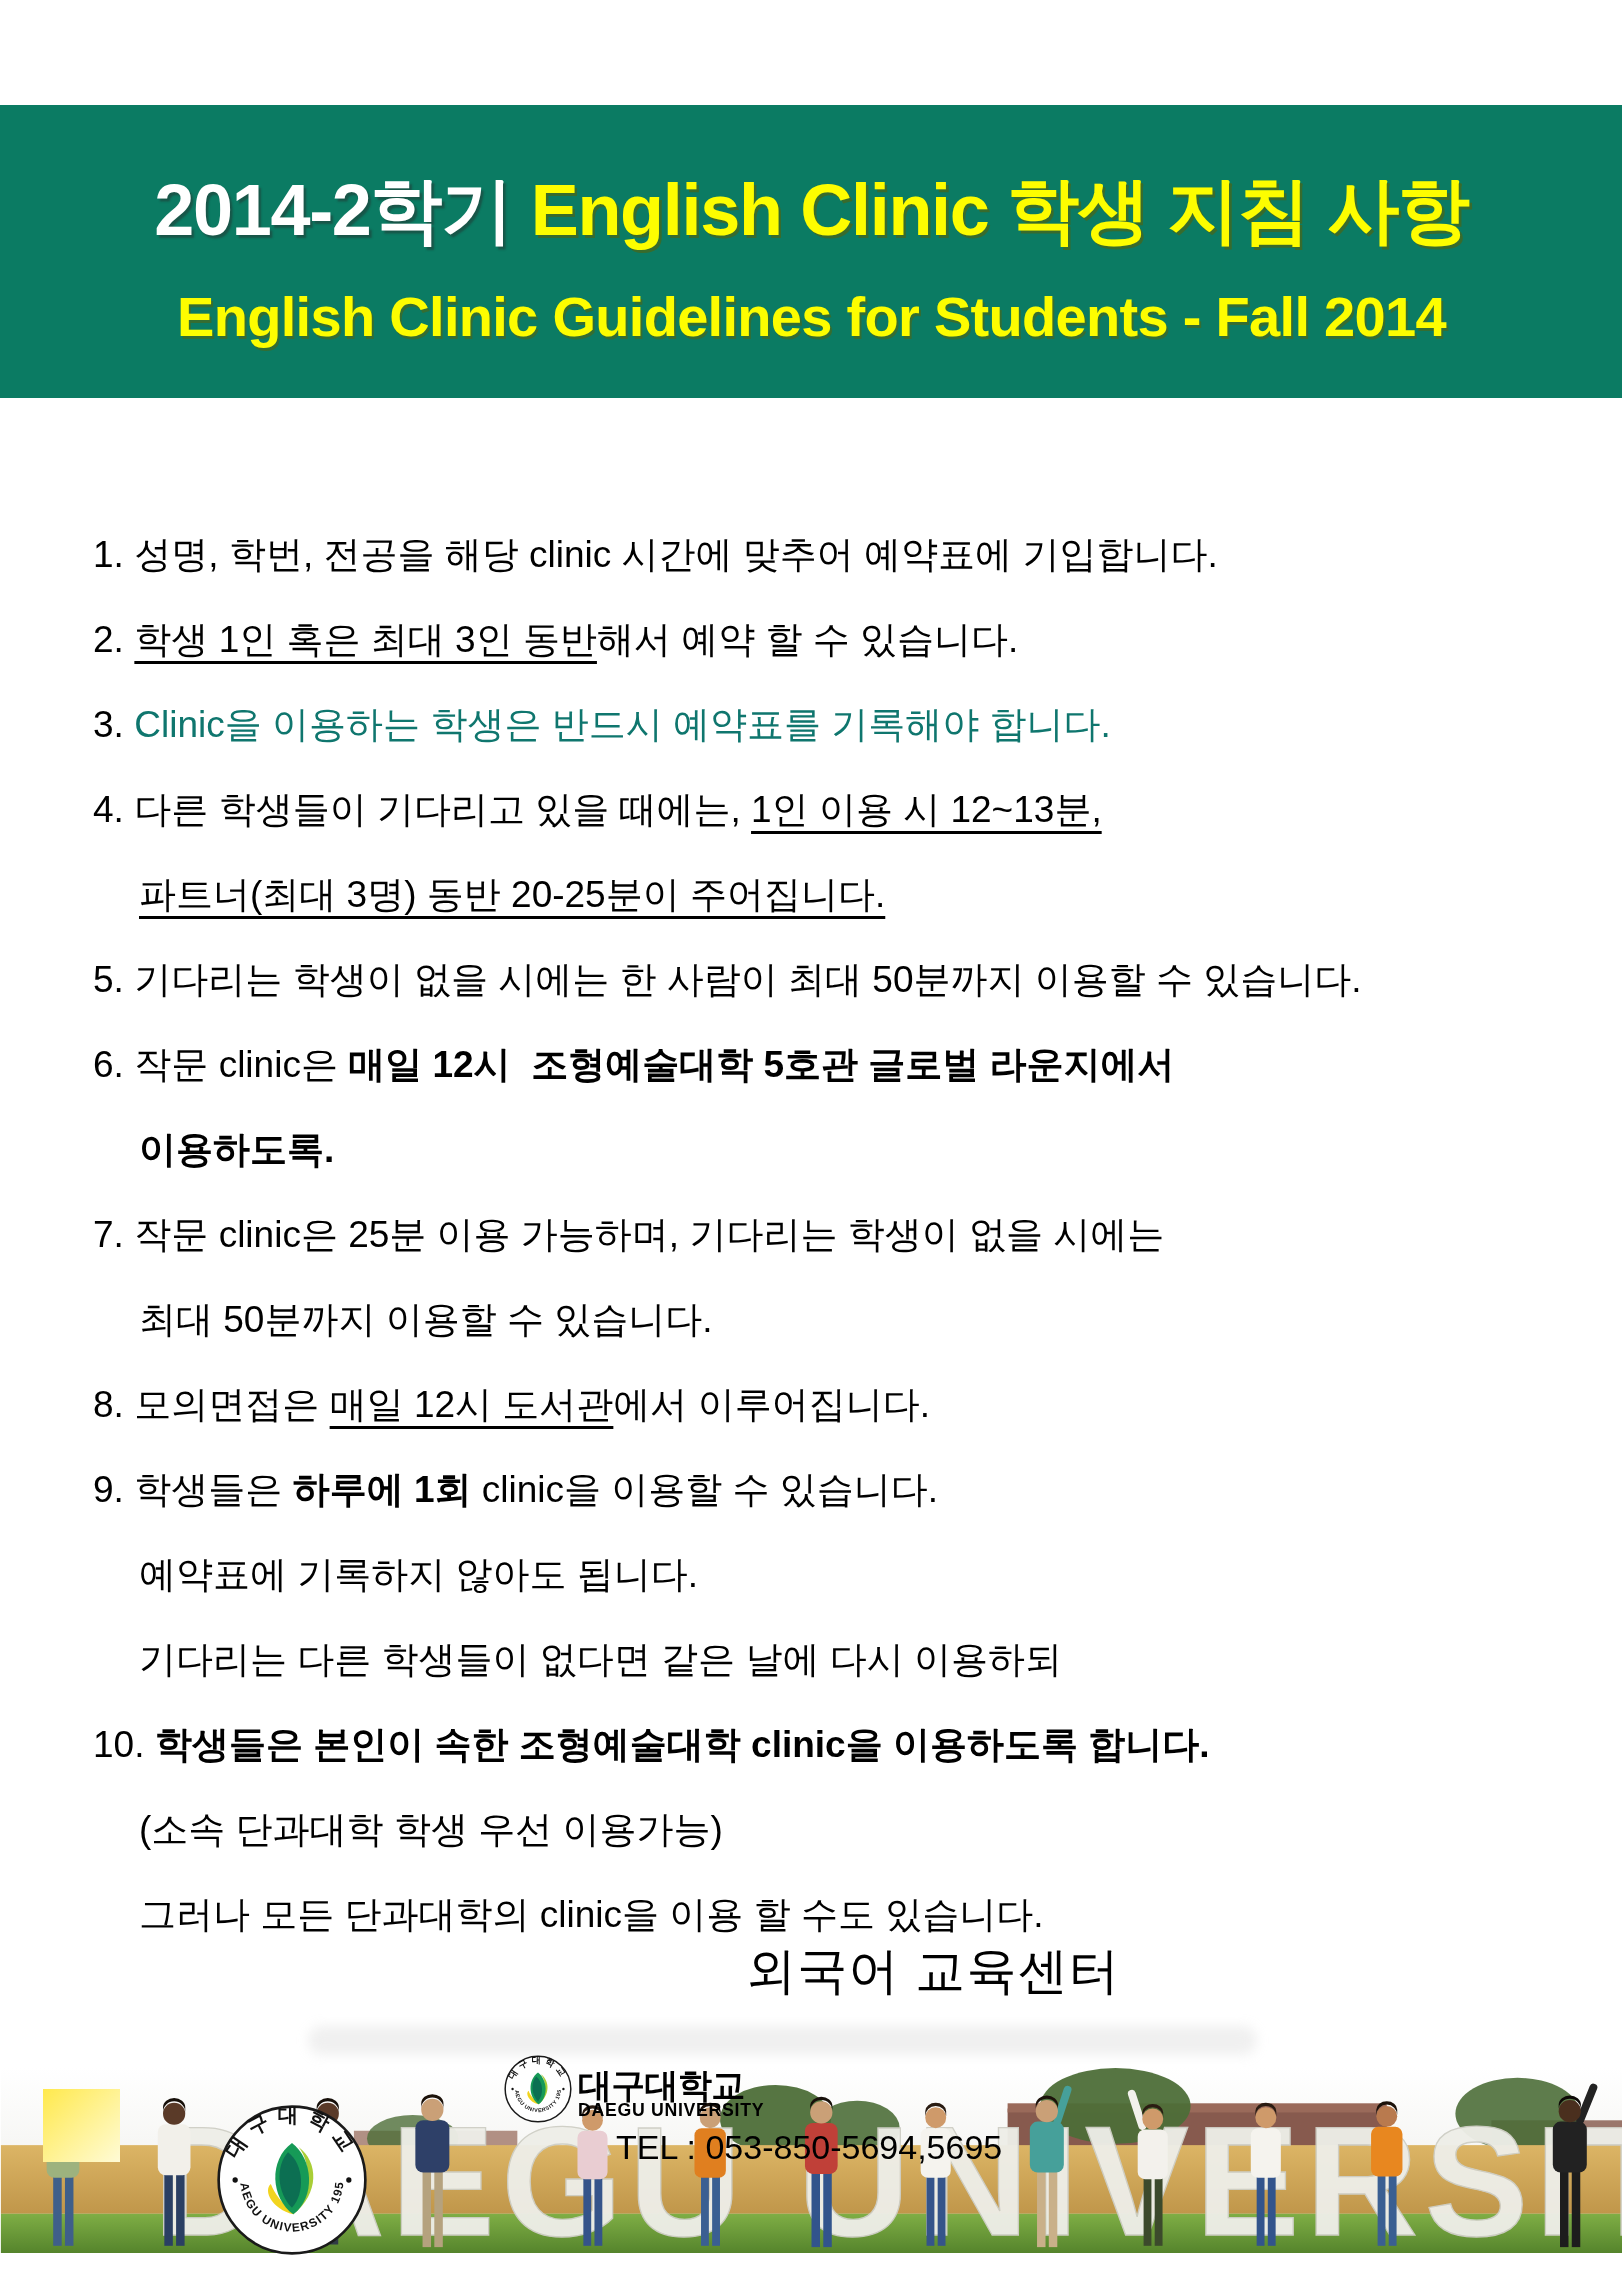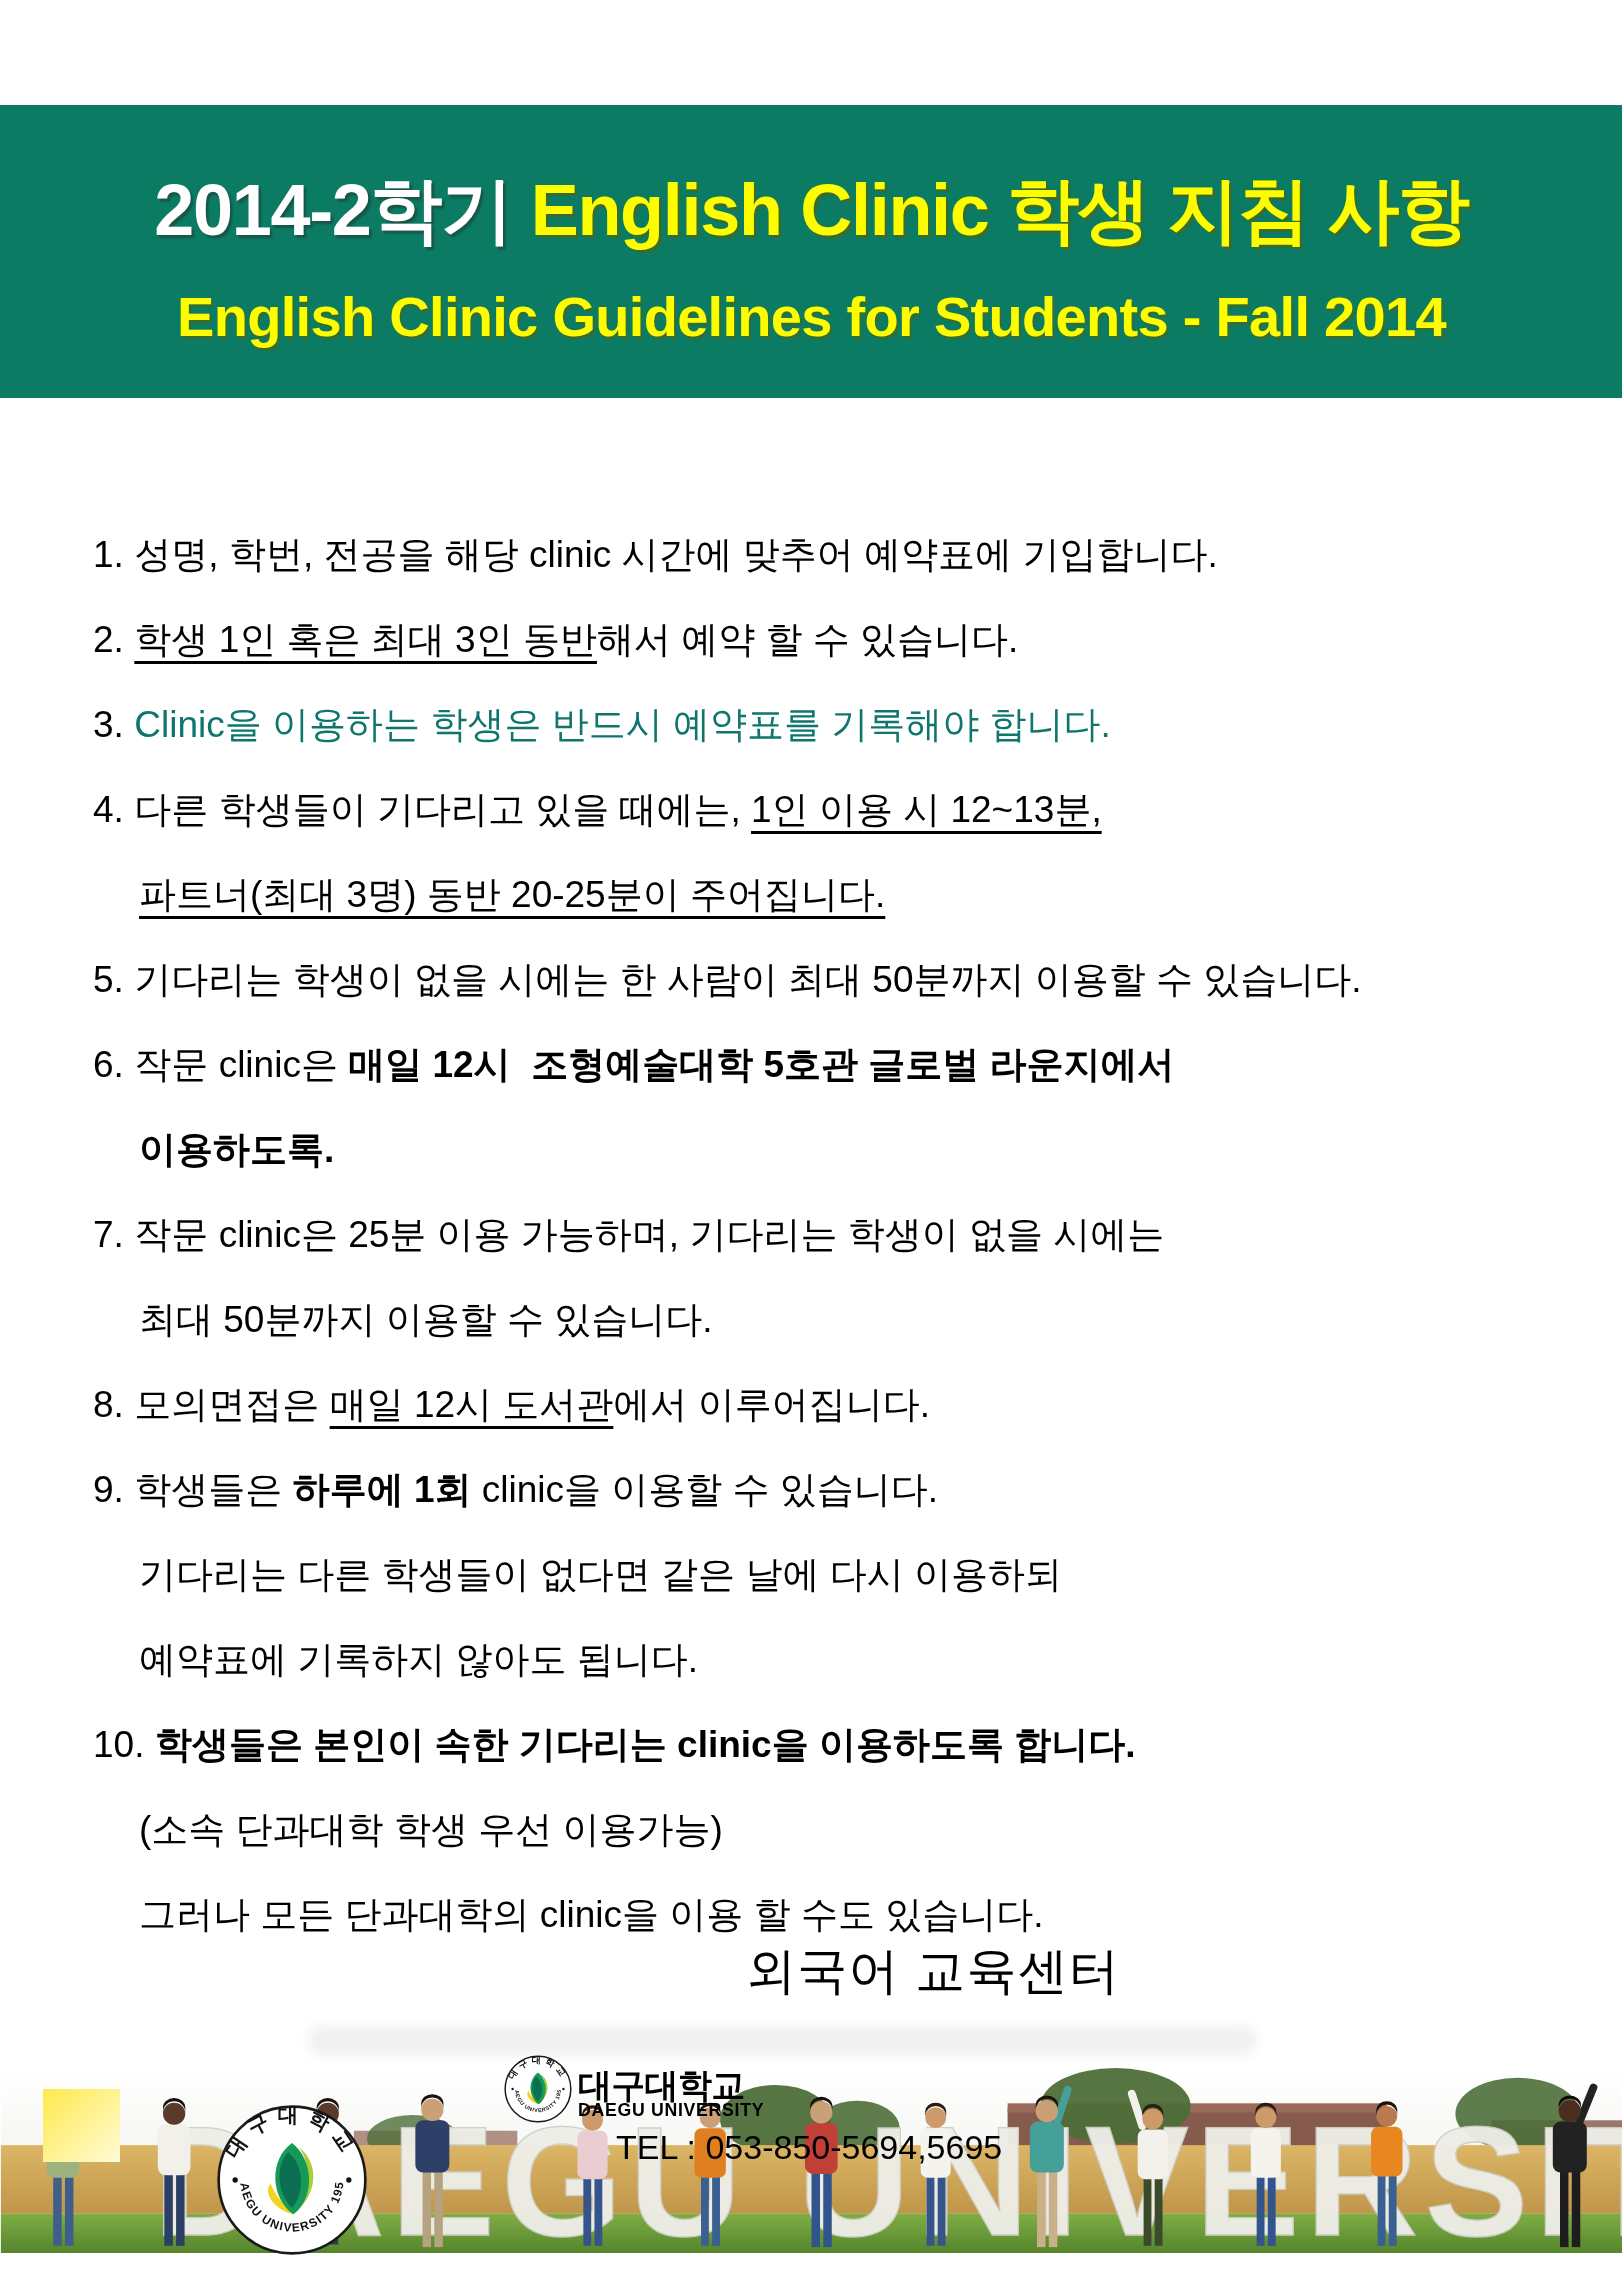--- a/index.html
+++ b/index.html
@@ -52,23 +52,23 @@
       <div class="line"><span class="num">3.</span><span class="red">Clinic을 이용하는 학생은 반드시 예약표를 기록해야 합니다.</span></div>
       <div class="line"><span class="num">4.</span><span class="">다른 학생들이 기다리고 있을 때에는, </span><span class="u">1인 이용 시 12~13분,</span></div>
       <div class="line cont"><span class="u">파트너(최대 3명) 동반 20-25분이 주어집니다.</span></div>
       <div class="line"><span class="num">5.</span><span class="">기다리는 학생이 없을 시에는 한 사람이 최대 50분까지 이용할 수 있습니다.</span></div>
       <div class="line"><span class="num">6.</span><span class="">작문 clinic은 </span><span class="b">매일 12시  조형예술대학 5호관 글로벌 라운지에서</span></div>
       <div class="line cont"><span class="b">이용하도록.</span></div>
       <div class="line"><span class="num">7.</span><span class="">작문 clinic은 25분 이용 가능하며, 기다리는 학생이 없을 시에는</span></div>
       <div class="line cont"><span class="">최대 50분까지 이용할 수 있습니다.</span></div>
       <div class="line"><span class="num">8.</span><span class="">모의면접은 </span><span class="u">매일 12시 도서관</span><span class="">에서 이루어집니다.</span></div>
       <div class="line"><span class="num">9.</span><span class="">학생들은 </span><span class="b">하루에 1회</span><span class=""> clinic을 이용할 수 있습니다.</span></div>
+      <div class="line cont"><span class="">예약표에 기록하지 않아도 됩니다.</span></div>
       <div class="line cont"><span class="">기다리는 다른 학생들이 없다면 같은 날에 다시 이용하되</span></div>
-      <div class="line cont"><span class="">예약표에 기록하지 않아도 됩니다.</span></div>
-      <div class="line"><span class="num">10.</span><span class="b">학생들은 본인이 속한 기다리는 clinic을 이용하도록 합니다.</span></div>
+      <div class="line"><span class="num">10.</span><span class="b">학생들은 본인이 속한 조형예술대학 clinic을 이용하도록 합니다.</span></div>
       <div class="line cont"><span class="">(소속 단과대학 학생 우선 이용가능)</span></div>
       <div class="line cont"><span class="">그러나 모든 단과대학의 clinic을 이용 할 수도 있습니다.</span></div>
     </div>
 
   <div class="ghost"></div>
 
   <div class="photo">
     <svg width="1623" height="185" viewBox="0 0 2480 283">
       <defs>
         <linearGradient id="sky" x1="0" y1="0" x2="0" y2="1">

